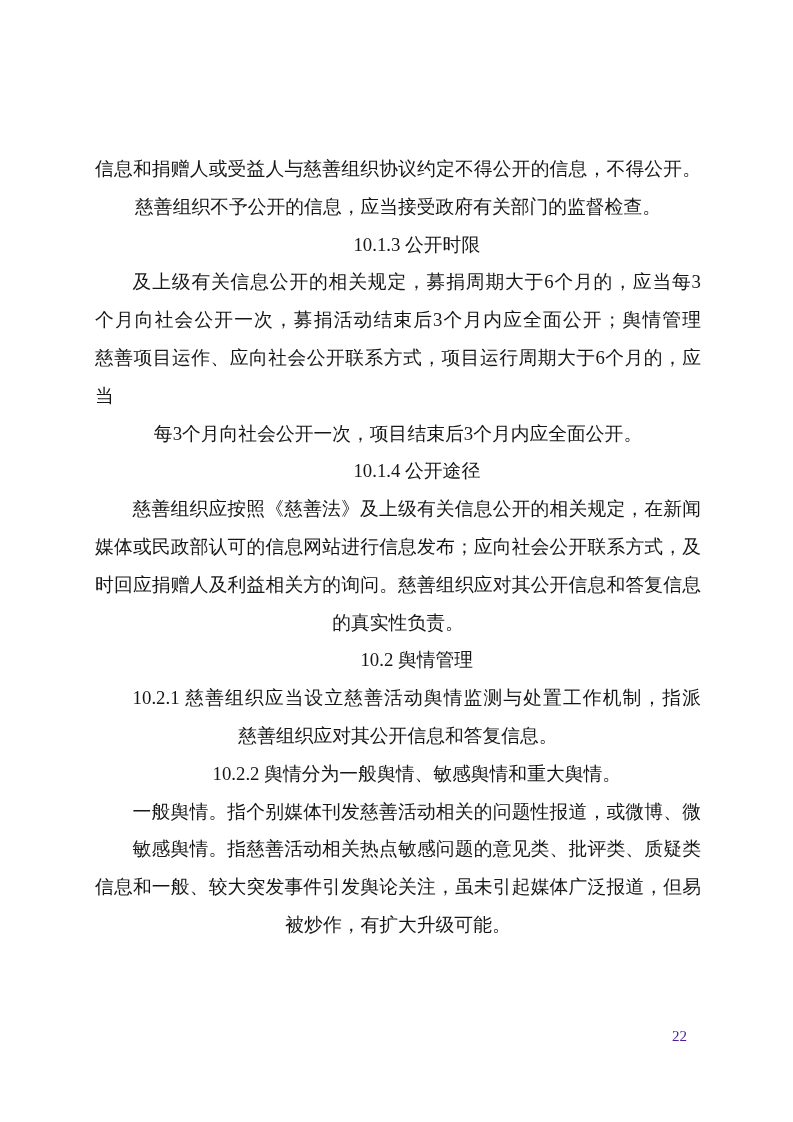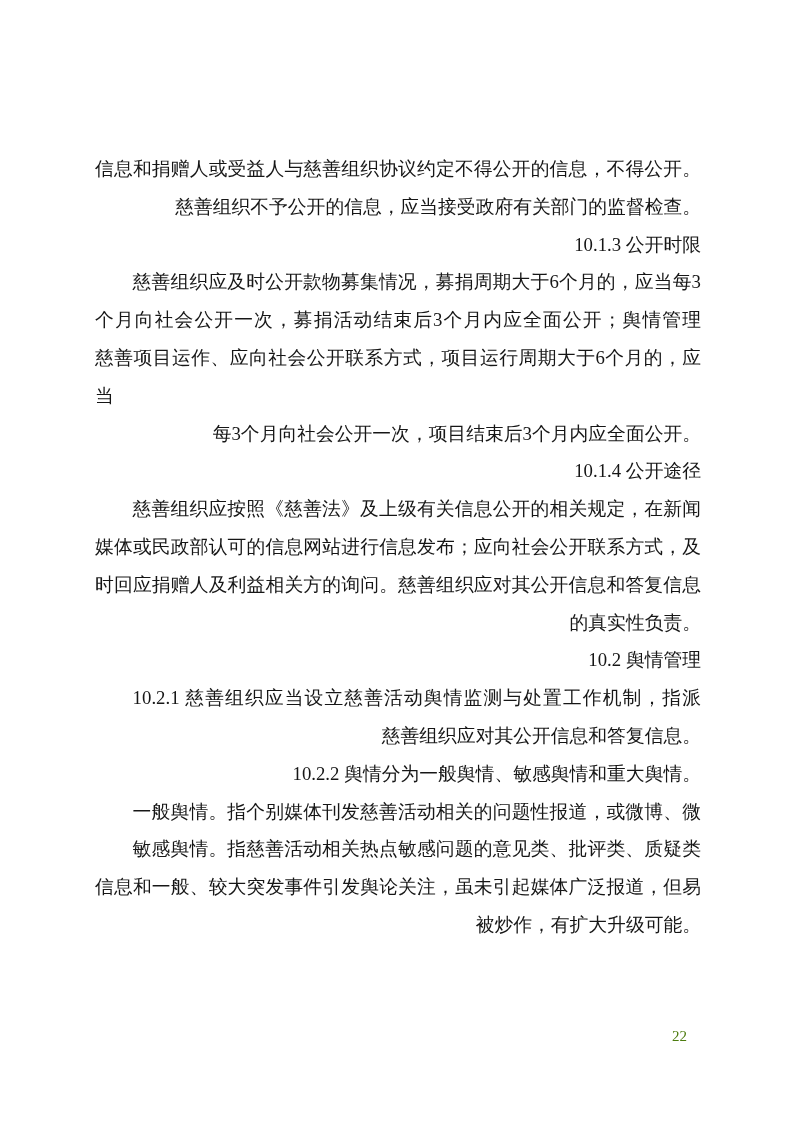--- a/index.html
+++ b/index.html
@@ -19,52 +19,52 @@
   .content {
     position: absolute;
     left: 95px;
     top: 150px;
     width: 606px;
     font-size: 18.8px;
     line-height: 37.8px;
     letter-spacing: 0;
   }
   .ln {
-    text-align: right;
+    text-align: center;
     min-height: 37.8px;
   }
   .fill {
     text-align: justify;
     text-align-last: justify;
     text-justify: inter-character;
   }
   .ind {
     text-indent: 2em;
   }
   .pagenum {
     position: absolute;
     left: 672px;
     top: 1026px;
     font-size: 15px;
     line-height: 20px;
-    color: #4d7c0f;
+    color: #4c1d95;
   }
 </style>
 </head>
 <body>
 
 <div class="page">
   <div class="content">
 
     <div class="ln fill">信息和捐赠人或受益人与慈善组织协议约定不得公开的信息，不得公开。</div>
     <div class="ln">慈善组织不予公开的信息，应当接受政府有关部门的监督检查。</div>
 
     <div class="ln ind">10.1.3 公开时限</div>
 
-    <div class="ln ind fill">慈善组织应及时公开款物募集情况，募捐周期大于6个月的，应当每3</div>
+    <div class="ln ind fill">及上级有关信息公开的相关规定，募捐周期大于6个月的，应当每3</div>
     <div class="ln fill">个月向社会公开一次，募捐活动结束后3个月内应全面公开；舆情管理</div>
     <div class="ln fill">慈善项目运作、应向社会公开联系方式，项目运行周期大于6个月的，应当</div>
     <div class="ln">每3个月向社会公开一次，项目结束后3个月内应全面公开。</div>
 
     <div class="ln ind">10.1.4 公开途径</div>
 
     <div class="ln ind fill">慈善组织应按照《慈善法》及上级有关信息公开的相关规定，在新闻</div>
     <div class="ln fill">媒体或民政部认可的信息网站进行信息发布；应向社会公开联系方式，及</div>
     <div class="ln fill">时回应捐赠人及利益相关方的询问。慈善组织应对其公开信息和答复信息</div>
     <div class="ln">的真实性负责。</div>

